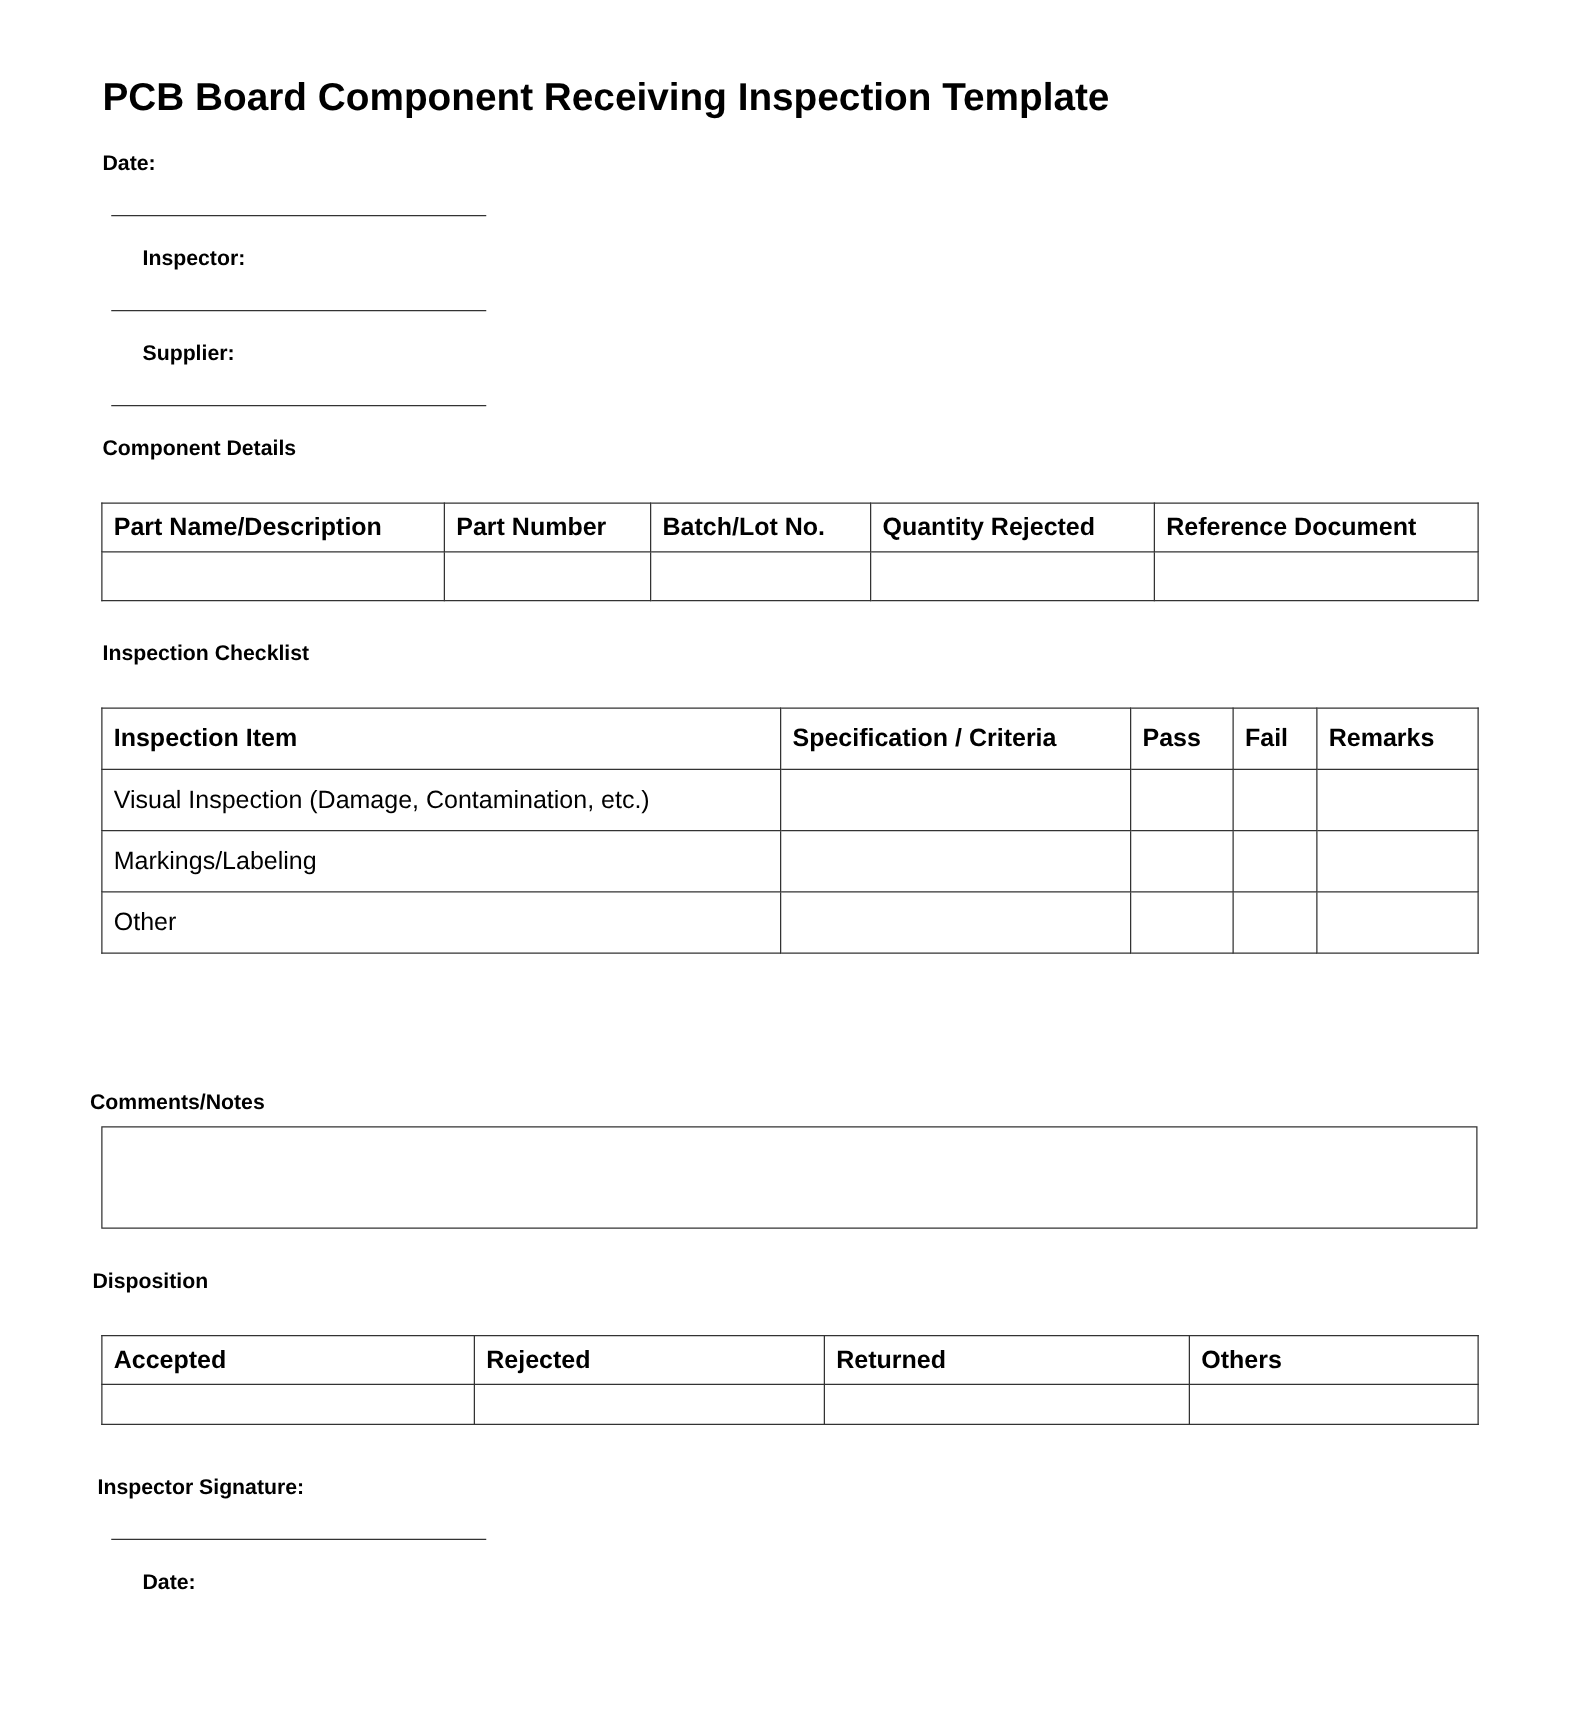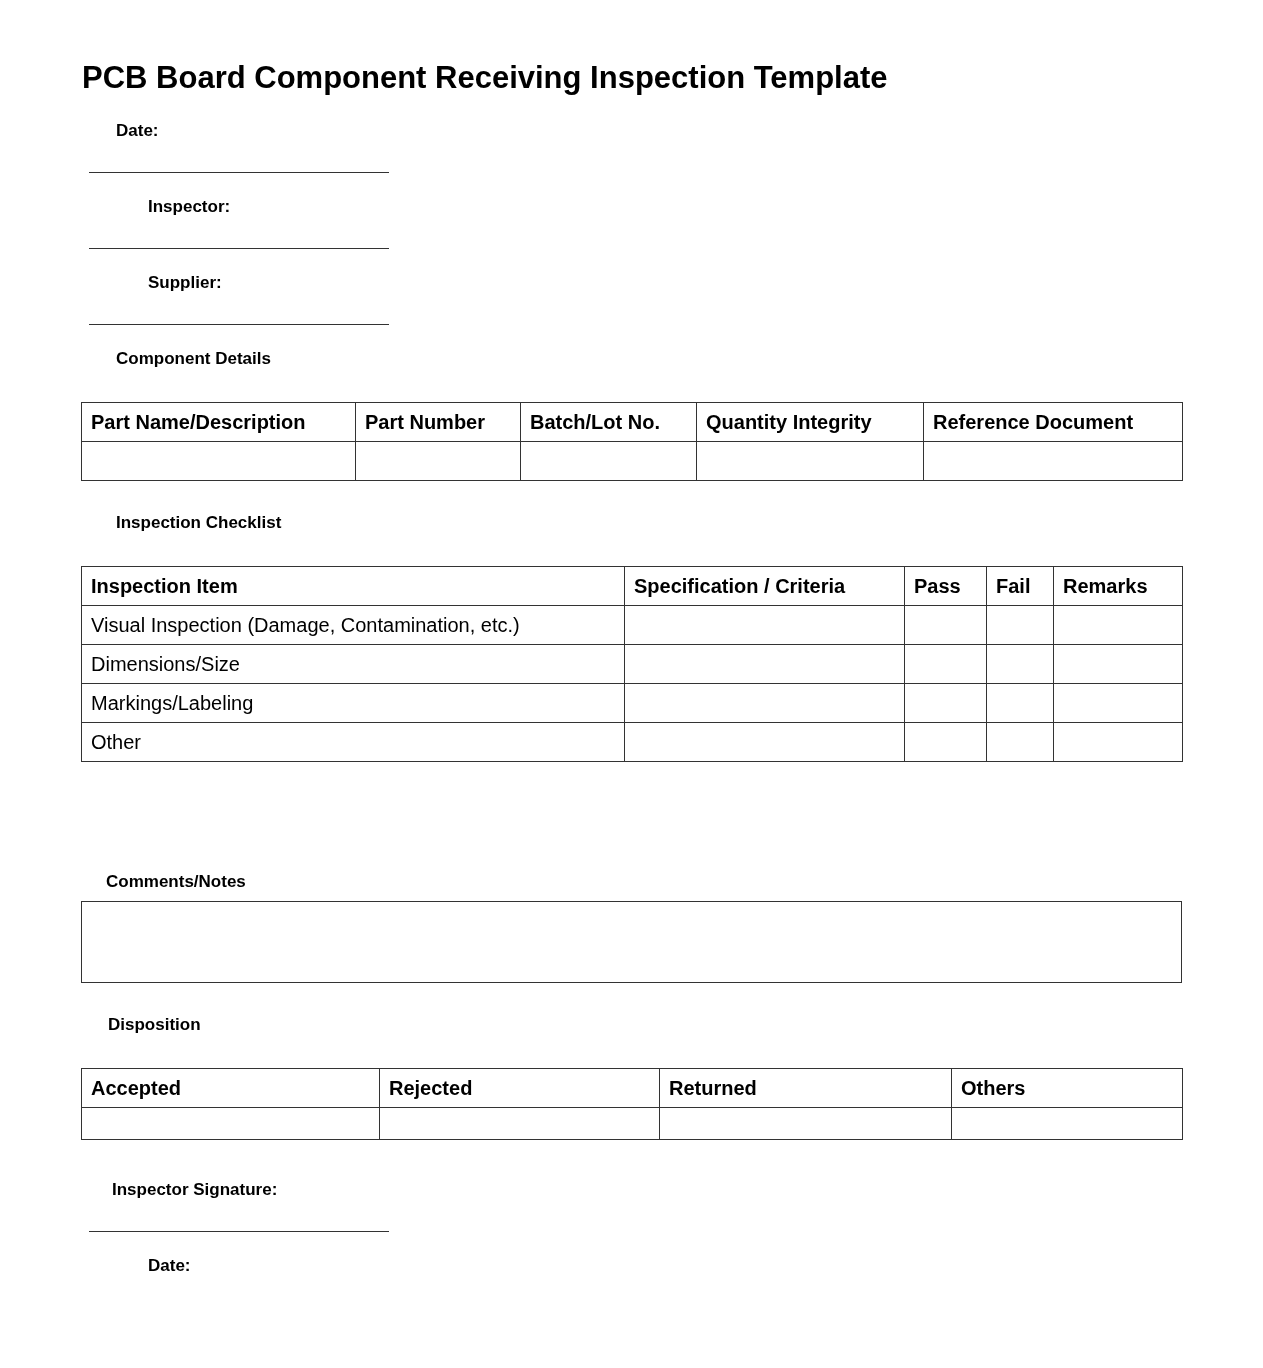--- a/index.html
+++ b/index.html
@@ -3,28 +3,28 @@
   <meta charset="utf-8">
   <style>
     html, body { margin: 0; padding: 0; background: #ffffff; }
     body {
       width: 1263px; height: 1368px; position: relative;
       font-family: "Liberation Sans", "DejaVu Sans", sans-serif;
       color: #000;
     }
     .abs { position: absolute; }
     .title { left: 82px; top: 58px; font-size: 31px; font-weight: bold; margin: 0; line-height: 40px; white-space: nowrap; }
-    .lbl { font-size: 17px; font-weight: bold; line-height: 20px; white-space: nowrap; margin-left: 34px; }
+    .lbl { font-size: 17px; font-weight: bold; line-height: 20px; white-space: nowrap; }
     .line { position: absolute; left: 89px; width: 300px; height: 0; border-top: 1px solid #333; }
     table { border-collapse: collapse; position: absolute; left: 81px; width: 1101px; table-layout: fixed; }
     td, th { border: 1px solid #333; padding: 0 9px; font-size: 20px; text-align: left; vertical-align: middle; }
     th { font-weight: bold; }
     td { font-weight: normal; }
     .t1 tr { height: 39px; }
-    .t2 tr { height: 39px; }
+    .t2 tr { height: 49px; }
     .t3 tr.h { height: 39px; }
     .t3 tr.b { height: 32px; }
     .comments-box { position: absolute; left: 81px; top: 901px; width: 1099px; height: 80px; border: 1px solid #333; }
   </style>
 </head>
 <body>
 
 <h1 class="abs title">PCB Board Component Receiving Inspection Template</h1>
 
 <div class="abs lbl" style="left:82px; top:121px;">Date:</div>
@@ -43,21 +43,21 @@
       <col style="width:165px">
       <col style="width:176px">
       <col style="width:227px">
       <col style="width:259px">
   </colgroup>
   <tbody>
       <tr>
     <th>Part Name/Description</th>
     <th>Part Number</th>
     <th>Batch/Lot No.</th>
-    <th>Quantity Integrity</th>
+    <th>Quantity Rejected</th>
     <th>Reference Document</th>
   </tr>
   <tr>
     <td></td>
     <td></td>
     <td></td>
     <td></td>
     <td></td>
   </tr>
 </tbody>
@@ -75,27 +75,20 @@
   <tbody>
       <tr>
     <th>Inspection Item</th>
     <th>Specification / Criteria</th>
     <th>Pass</th>
     <th>Fail</th>
     <th>Remarks</th>
   </tr>
   <tr>
     <td>Visual Inspection (Damage, Contamination, etc.)</td>
-    <td></td>
-    <td></td>
-    <td></td>
-    <td></td>
-  </tr>
-  <tr>
-    <td>Dimensions/Size</td>
     <td></td>
     <td></td>
     <td></td>
     <td></td>
   </tr>
   <tr>
     <td>Markings/Labeling</td>
     <td></td>
     <td></td>
     <td></td>

